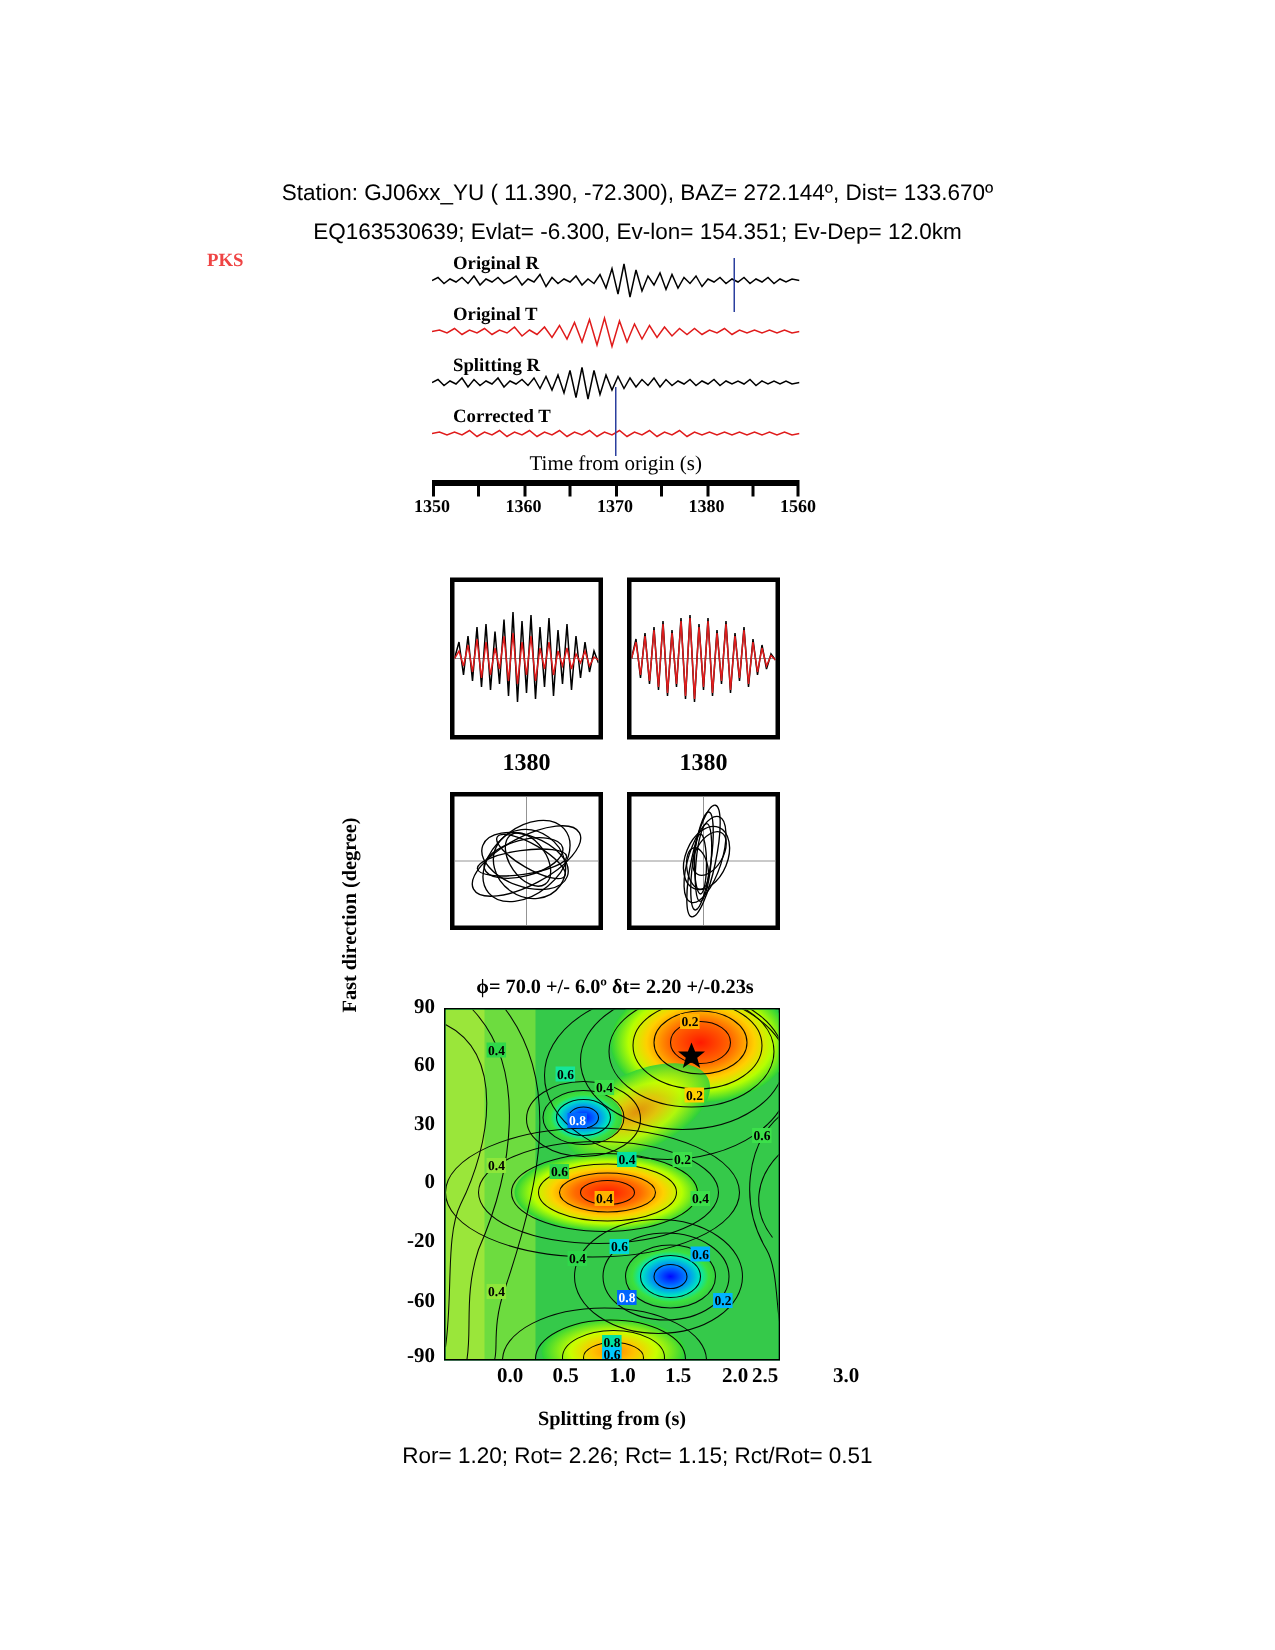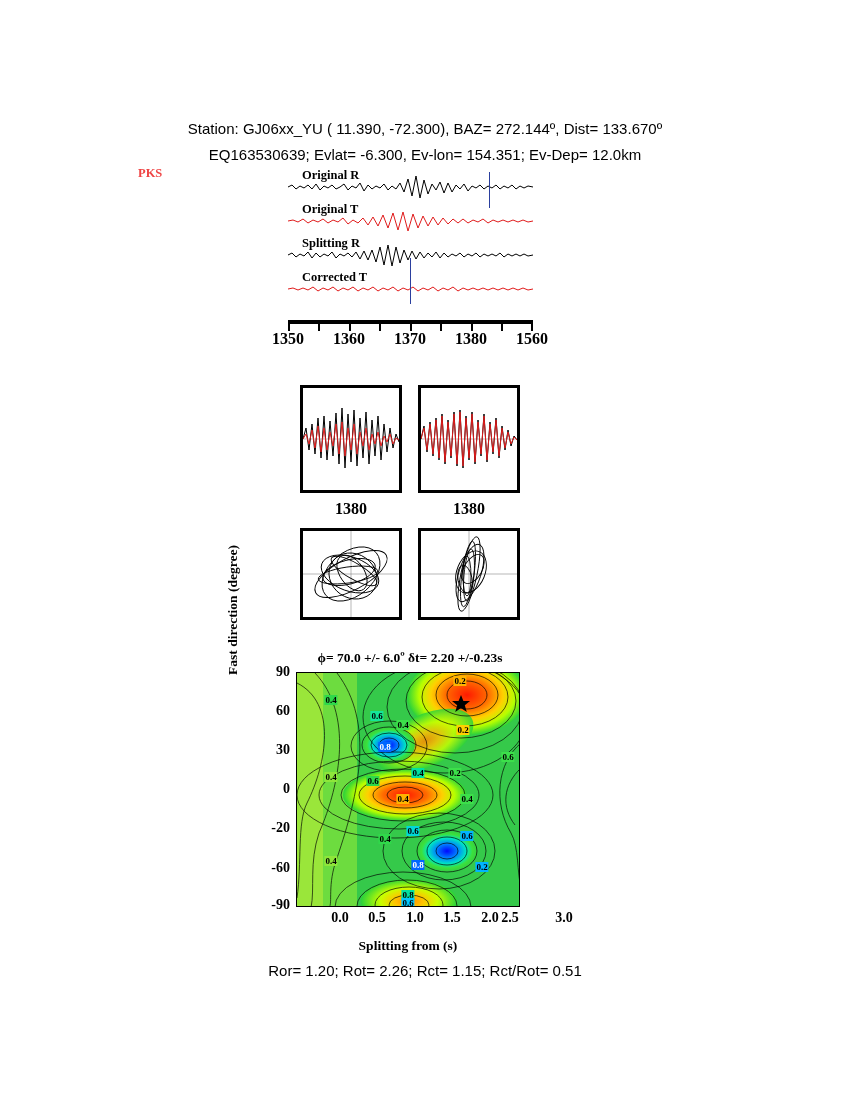--- a/index.html
+++ b/index.html
@@ -18,21 +18,21 @@
   .wf-svg{position:absolute;left:0;top:0;}
   .pks-label{position:absolute;left:138px;top:166px;font-size:12.5px;font-weight:bold;color:#ef4444;font-family:"Liberation Serif",serif;}
   .pick-line{position:absolute;width:1px;background:#2b3f9e;}
 
   
   .axis-title{position:absolute;left:288px;top:302px;width:245px;text-align:center;font-size:14px;font-family:"Liberation Serif",serif;}
   .taxis{position:absolute;left:288px;top:320px;width:245px;height:12px;}
   .taxis .bar{position:absolute;left:0;top:0;width:245px;height:4px;background:#000;}
   .taxis .tick{position:absolute;top:4px;width:2px;height:7px;background:#000;}
   .tlabels{position:absolute;left:258px;top:330px;width:305px;height:22px;}
-  .tlabels span{position:absolute;font-size:16px;font-weight:bold;font-family:"Liberation Serif",serif;transform:translateX(-50%);}
+  .tlabels span{position:absolute;font-size:12px;font-weight:bold;font-family:"Liberation Serif",serif;transform:translateX(-50%);}
 
   
   .sbox{position:absolute;width:102px;height:108px;border:3px solid #000;background:#fff;box-sizing:border-box;}
   #sb1{left:300px;top:385px;}
   #sb2{left:418px;top:385px;}
   .sb-lab{position:absolute;top:500px;font-size:16px;font-weight:bold;font-family:"Liberation Serif",serif;width:102px;text-align:center;}
   #sbl1{left:300px;}
   #sbl2{left:418px;}
   .pbox{position:absolute;width:102px;height:92px;border:3px solid #000;background:#fff;box-sizing:border-box;}
   #pb1{left:300px;top:528px;}
@@ -87,20 +87,21 @@
       <svg class="wf-svg" width="245" height="34" viewBox="0 0 245 34">
         <polyline fill="none" stroke="#e01b1b" stroke-width="1" points="0,17 5,16 10,18 15,16 20,18 25,15 30,19 35,16 40,18 45,15 50,19 55,16 60,18 65,15 70,19 75,16 80,18 85,15 90,19 95,16 100,18 105,15 110,19 115,16 120,18 125,15 130,19 135,16 140,18 145,15 150,19 155,16 160,18 165,15 170,19 175,16 180,18 185,16 190,18 195,16 200,18 205,16 210,18 215,16 220,18 225,16 230,18 235,16 240,18 245,17"></polyline>
       </svg>
     </div>
 
     <div class="pick-line" style="left:201px;top:2px;height:36px;background:#2b3f9e;"></div>
     <div class="pick-line" style="left:122px;top:88px;height:46px;background:#2b3f9e;"></div>
   </div>
   <div class="pks-label">PKS</div>
 
+  <div class="axis-title">Time from origin (s)</div>
   <div class="taxis">
     <div class="bar"></div>
     <div class="tick" style="left:0px;"></div>
     <div class="tick" style="left:30px;"></div>
     <div class="tick" style="left:61px;"></div>
     <div class="tick" style="left:91px;"></div>
     <div class="tick" style="left:122px;"></div>
     <div class="tick" style="left:152px;"></div>
     <div class="tick" style="left:183px;"></div>
     <div class="tick" style="left:213px;"></div>

